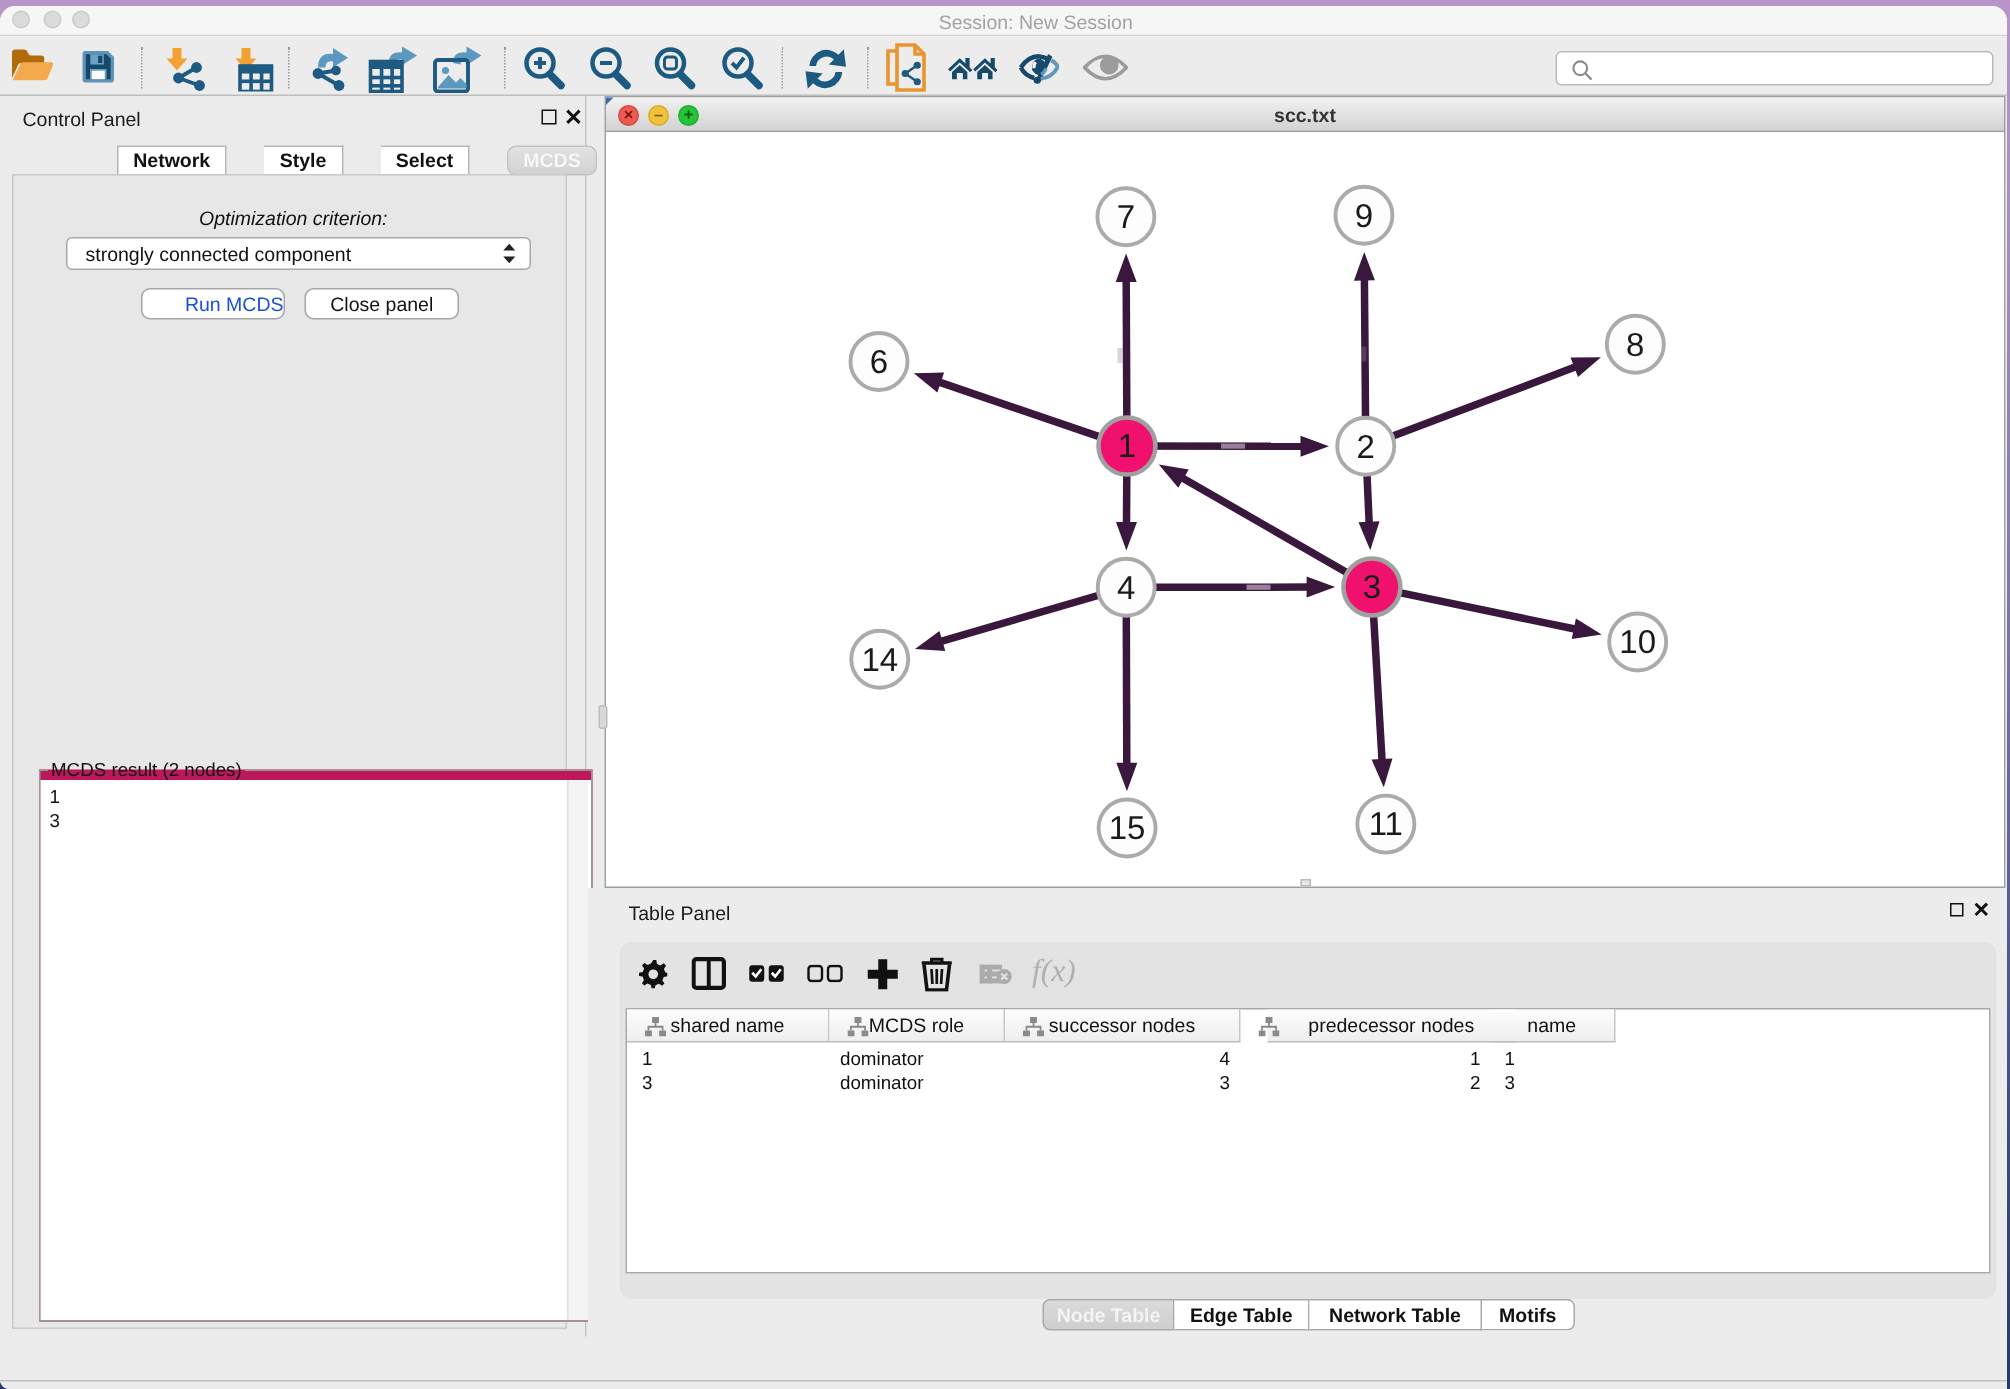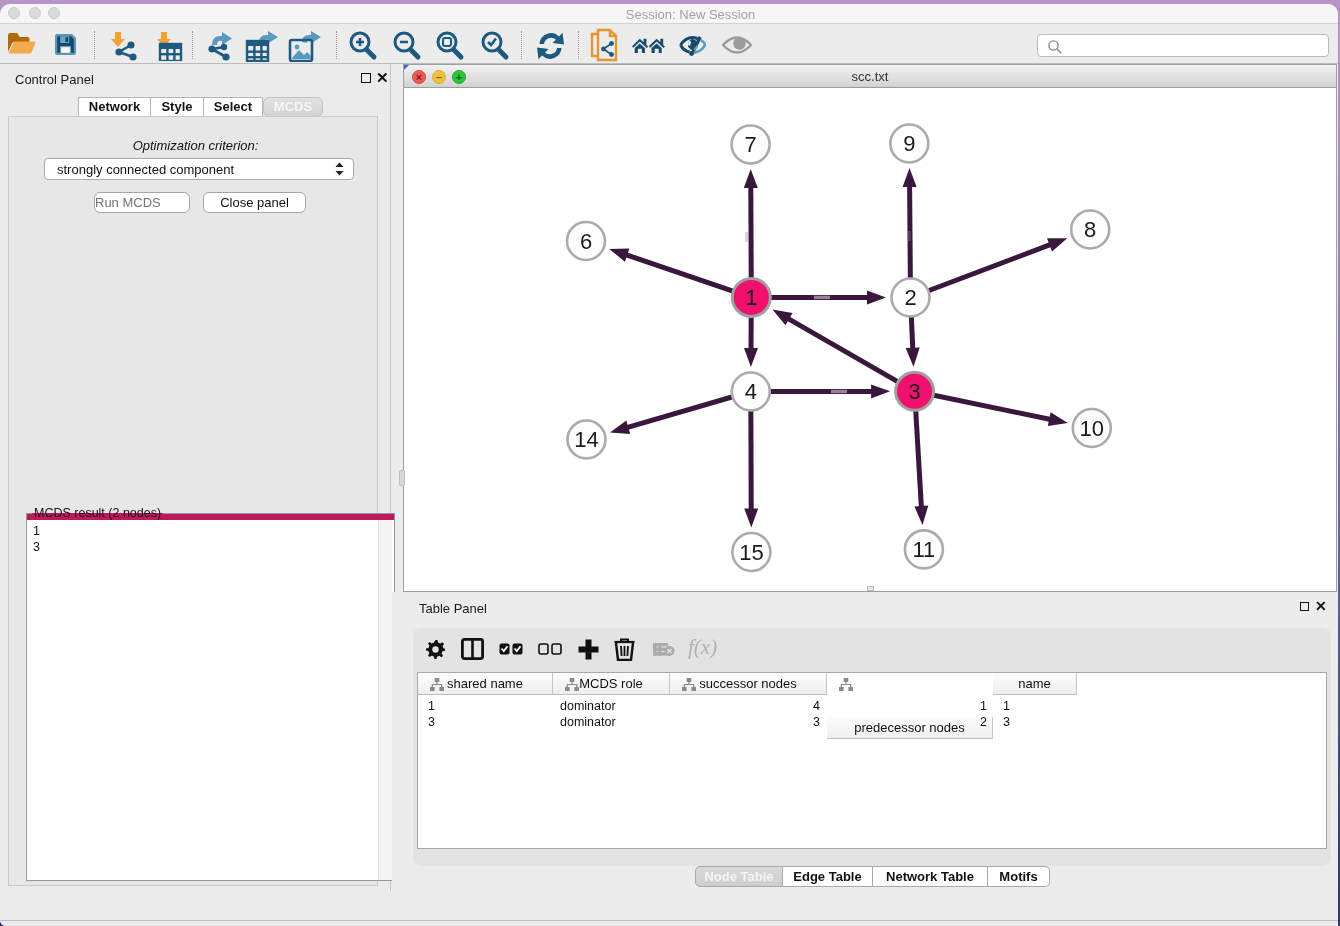--- a/index.html
+++ b/index.html
@@ -11,21 +11,21 @@
 #titlebar{position:absolute;left:0;top:0;width:1338px;height:19px;background:#f6f6f6;border-bottom:1px solid #d2d2d2;border-radius:10px 10px 0 0;padding-left:43px;}
 .tl{position:absolute;top:3px;width:12px;height:12px;border-radius:50%;background:#dbdbdb;border:1px solid #cacaca;box-sizing:border-box;}
 #apptitle{position:absolute;left:0;right:0;top:3px;text-align:center;font-size:13px;color:#a2a2a2;}
 
 #toolbar{position:absolute;left:0;top:20px;width:1338px;height:39px;background:#ececec;border-bottom:1px solid #bdbdbd;}
 .tsep{position:absolute;top:7px;height:28px;width:0;border-left:1px dotted #9a9a9a;}
 #searchbox{position:absolute;left:1037px;top:10px;width:290px;height:21px;background:#fff;border:1px solid #bbb;border-radius:4px;}
 
 #cpanel{position:absolute;left:0;top:60px;width:391px;height:827px;background:#ebebeb;border-right:1px solid #c4c4c4;box-sizing:border-box;}
 #cphead{position:absolute;left:15px;top:8px;font-size:13px;color:#1a1a1a;}
-.tabrow{position:absolute;display:flex;}
+.tabrow{position:absolute;display:flex;gap:25px;}
 .tab{box-sizing:border-box;height:20px;line-height:18px;font-size:13px;font-weight:bold;text-align:center;background:#fff;border:1px solid #b5b5b5;border-left:none;color:#111;padding:0;}
 .tab.first{border-left:1px solid #b5b5b5;}
 .tab.sel{background:linear-gradient(180deg,#e2e2e2,#d2d2d2);color:#f8f8f8;border:1px solid #c2c2c2;border-radius:6px;text-shadow:0 0 1px #cfcfcf;}
 #cpbox{position:absolute;left:8px;top:52px;width:368px;height:768px;background:#e7e7e7;border:1px solid #c9c9c9;}
 
 #netwin{position:absolute;left:403px;top:60px;width:934px;height:528px;background:#fff;border:1px solid #9f9f9f;box-sizing:border-box;}
 #nettitle{position:absolute;left:0;top:0;width:100%;height:23px;background:linear-gradient(180deg,#f2f2f2,#d2d2d2);border-bottom:1px solid #9c9c9c;box-sizing:border-box;}
 .mtl{position:absolute;top:4.5px;width:14px;height:14px;border-radius:50%;box-sizing:border-box;font-size:11px;font-weight:bold;text-align:center;line-height:13px;}
 
 #tpanel{position:absolute;left:392px;top:588px;width:794px;height:299px;background:#ececec;}
@@ -188,37 +188,37 @@
       <div class="tab sel" style="width:60px;">MCDS</div>
     </div>
     <div id="cpbox"></div>
     <div style="position:absolute;left:0;top:74px;width:391px;text-align:center;font-size:13px;color:#111;font-style:italic;">Optimization criterion:</div>
     <div style="position:absolute;left:44px;top:94px;width:310px;height:22px;background:#fff;border:1px solid #a8a8a8;border-radius:4px;box-sizing:border-box;">
       <div style="position:absolute;left:12px;top:3px;font-size:13px;color:#111;">strongly connected component</div>
       <svg width="11" height="14" viewBox="0 0 11 14" style="position:absolute;right:8px;top:3px;">
         <path d="M1.5 5 L5.5 0.5 L9.5 5 Z M1.5 9 L5.5 13.5 L9.5 9 Z" fill="#222"></path>
       </svg>
     </div>
-    <div style="position:absolute;left:94px;top:128px;width:96px;height:21px;background:#fff;border:1px solid #a5a5a5;border-radius:6px;box-sizing:border-box;text-align:left;font-size:13px;line-height:19px;color:#737373;">Run MCDS</div>
+    <div style="position:absolute;left:94px;top:128px;width:96px;height:21px;background:#fff;border:1px solid #a5a5a5;border-radius:6px;box-sizing:border-box;text-align:right;font-size:13px;line-height:19px;color:#1d4ed8;">Run MCDS</div>
     <div style="position:absolute;left:203px;top:128px;width:103px;height:21px;background:#fff;border:1px solid #a5a5a5;border-radius:6px;box-sizing:border-box;text-align:center;font-size:13px;line-height:19px;color:#111;">Close panel</div>
     <fieldset style="position:absolute;left:14px;top:430px;width:369px;height:375px;margin:12px;padding:0;border:1px solid #989898;background:#be185d;box-sizing:border-box;">
       <legend style="font-size:12.5px;color:#111;margin-left:5px;padding:0 2px;">MCDS result (2 nodes)</legend>
       <div style="position:absolute;left:0;top:0;width:100%;height:100%;background:#fff;">
         <div style="position:absolute;left:6px;top:4px;font-size:12.5px;color:#111;">1</div>
         <div style="position:absolute;left:6px;top:20px;font-size:12.5px;color:#111;">3</div>
         <div style="position:absolute;right:2px;top:0;width:13px;height:100%;background:#f3f3f3;border-left:1px solid #e0e0e0;"></div>
       </div>
     </fieldset>
   </div>
   <div id="netwin">
     <div id="nettitle">
       <div class="mtl" style="left:8px;background:#ed5a52;border:1px solid #d64b44;color:#7e1712;">×</div>
       <div class="mtl" style="left:28px;background:#f0c23c;border:1px solid #dcae27;color:#7a5c10;">–</div>
       <div class="mtl" style="left:48px;background:#28c33a;border:1px solid #1faf2e;color:#0c6414;">+</div>
-      <div style="position:absolute;left:0;right:0;top:3.5px;text-align:center;font-size:13px;font-weight:normal;color:#333;">scc.txt</div>
+      <div style="position:absolute;left:0;right:0;top:3.5px;text-align:center;font-size:13px;font-weight:bold;color:#333;">scc.txt</div>
         <div style="position:absolute;left:0;top:0;width:0;height:0;border-top:5px solid #3c6cb4;border-right:5px solid transparent;"></div>
     </div>
     <svg width="932" height="503" viewBox="403 87 932 503" style="position:absolute;left:0;top:23px;">
       <g stroke="#3a173c" stroke-width="5">
 <line x1="750.3" y1="296.4" x2="749.8" y2="185.5"></line>
 <line x1="750.3" y1="296.4" x2="624.7" y2="253.6"></line>
 <line x1="750.3" y1="296.4" x2="867.5" y2="296.5"></line>
 <line x1="750.3" y1="296.4" x2="750.0" y2="348.5"></line>
 <line x1="909.5" y1="296.5" x2="908.6" y2="184.5"></line>
 <line x1="909.5" y1="296.5" x2="1049.9" y2="243.4"></line>
@@ -330,21 +330,21 @@
     <div id="ttable">
       <div class="thcell" style="left:0;width:135px;">
           <div class="thlabel">shared name</div>
         </div>
       <div class="thcell" style="left:135px;width:117px;">
           <div class="thlabel">MCDS role</div>
         </div>
       <div class="thcell" style="left:252px;width:157px;">
           <div class="thlabel">successor nodes</div>
         </div>
-      <div class="thcell" style="left:409px;width:166px;margin-top:44px;">
+      <div class="thcell" style="left:427px;width:166px;">
           <div class="thlabel">predecessor nodes</div>
         </div>
       <div class="thcell" style="left:575px;width:84px;">
           <div class="thlabel">name</div>
         </div>
       <svg class="ico" style="left:12px;top:5px;" width="14" height="13" viewBox="0 0 14 13">
           <g fill="#8a8a8a">
             <rect x="4.7" y="0" width="4.6" height="4"></rect>
             <rect x="0" y="9" width="4.6" height="4"></rect>
             <rect x="9.4" y="9" width="4.6" height="4"></rect>

